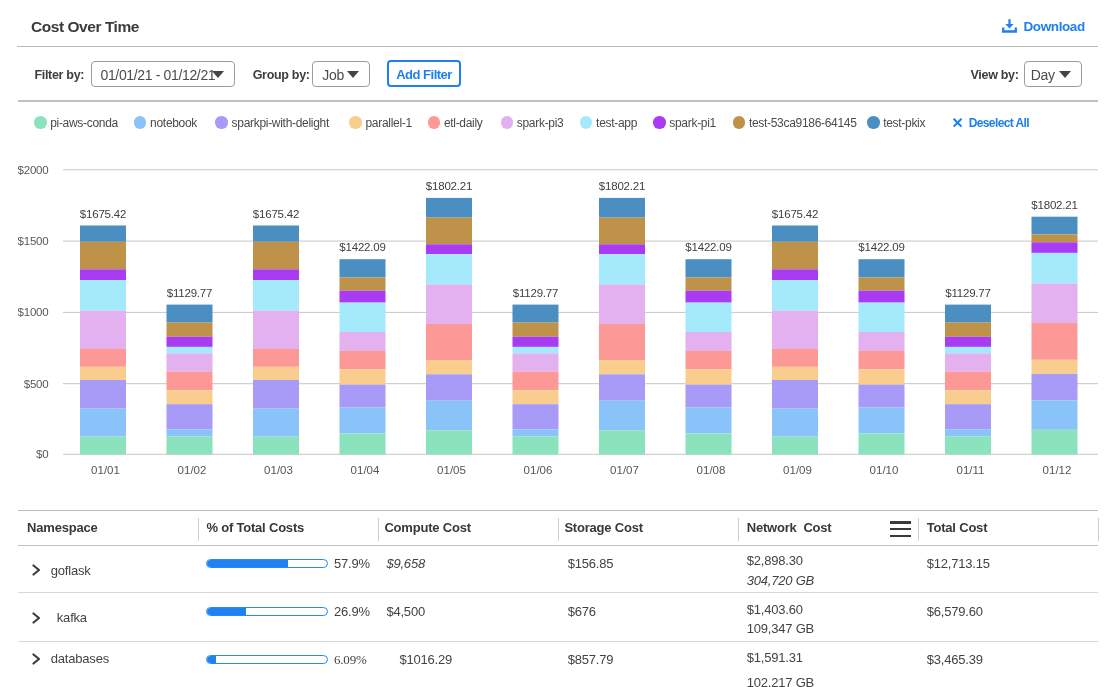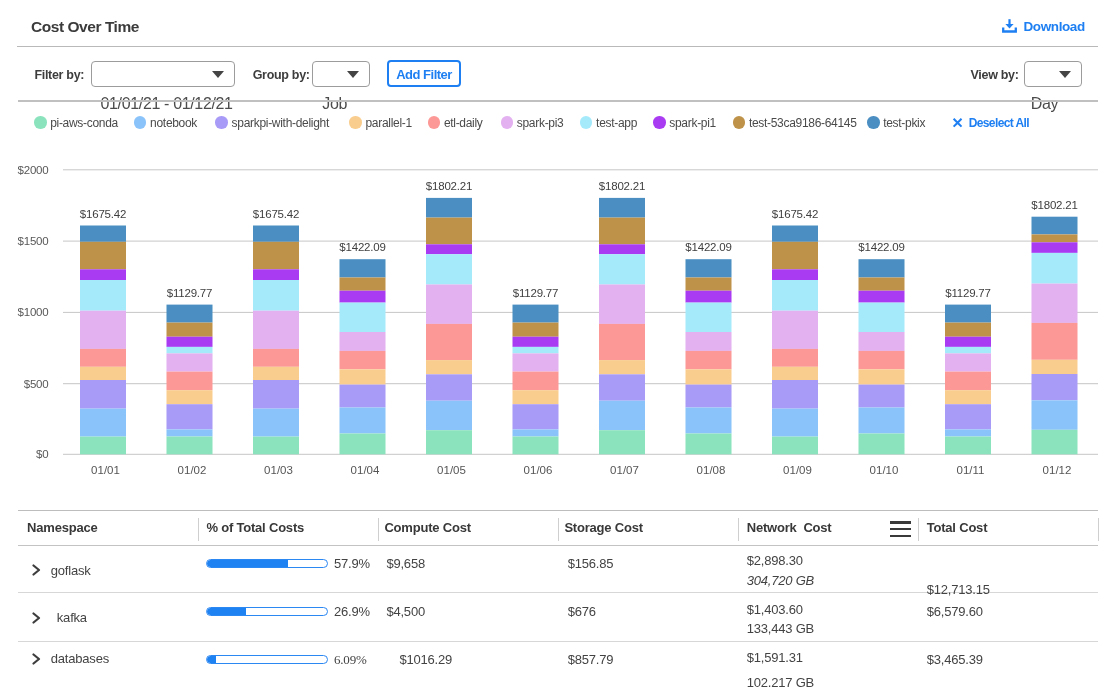--- a/index.html
+++ b/index.html
@@ -5,21 +5,21 @@
 html,body { width:1120px; height:687px; background:#fff; font-family:"Liberation Sans", sans-serif; }
 #root { position:relative; width:1120px; height:687px; overflow:hidden; background:#fff; }
 .hline { position:absolute; left:18px; width:1080px; height:1px; }
 .ldot { position:absolute; top:116px; width:12.5px; height:12.5px; border-radius:50%; }
 .ltxt { position:absolute; top:115.5px; font-size:12px; letter-spacing:-0.3px; color:#4a4a4a; line-height:14px; }
 .ldesel { position:absolute; top:114.5px; color:#1e7ff2; font-size:12px; font-weight:bold; }
 .lx { font-size:14.5px; margin-right:5px; vertical-align:-1px; }
 .ldtext { letter-spacing:-0.6px; }
 .blabel { position:absolute; font-size:12.5px; font-weight:bold; color:#3d3d3d; letter-spacing:-0.3px; }
 .dd { position:absolute; top:60.8px; height:26px; border:1px solid #9c9c9c; border-radius:4px; background:#fff; }
-.ddtxt { position:absolute; font-size:16px; color:#4c4c4c; letter-spacing:-0.35px; top:5px;margin-top:28px; }
+.ddtxt { position:absolute; font-size:14px; color:#4c4c4c; letter-spacing:-0.35px; top:5px; }
 .th { position:absolute; font-size:13px; font-weight:bold; color:#383838; letter-spacing:-0.2px; }
 .cell { position:absolute; font-size:13px; color:#434343; letter-spacing:-0.2px; line-height:19px; }
 </style></head>
 <body>
 <div id="root">
 
 <div style="position:absolute;left:31px;top:18px;font-size:15.5px;font-weight:bold;color:#3b3b3b;letter-spacing:-0.45px">Cost Over Time</div>
 <svg width="15" height="15" viewBox="0 0 15 15" style="position:absolute;left:1001.5px;top:17.5px">
       <rect x="6.4" y="1.2" width="2.2" height="6" fill="#1e7ff2"></rect>
       <polygon points="3.4,5.9 11.6,5.9 7.5,10.6" fill="#1e7ff2"></polygon>
@@ -243,37 +243,37 @@
 <div style="position:absolute;left:890px;top:527.9px;width:20.5px;height:2.6px;background:#3a3a3a"></div>
 <div style="position:absolute;left:890px;top:534.8px;width:20.5px;height:2.6px;background:#3a3a3a"></div>
 <svg width="10" height="12" style="position:absolute;left:30.5px;top:564.2px">
       <polyline points="2.5,1.5 8,6 2.5,10.5" fill="none" stroke="#3d3d3d" stroke-width="2.2" stroke-linecap="round" stroke-linejoin="round"></polyline>
     </svg>
 <div class="cell" style="left:50.8px;top:560.7px;">goflask</div>
 <div style="position:absolute;left:205.8px;top:559.3px;width:122px;height:9px;border:1px solid #2b87f2;border-radius:5.5px;background:#fff;box-sizing:border-box;overflow:hidden">
       <div style="position:absolute;left:0;top:0;height:100%;width:81px;background:#1e82f2;border-radius:4.5px 0 0 4.5px"></div>
     </div>
 <div class="cell" style="left:334px;top:554.3px;">57.9%</div>
-<div class="cell" style="left:386.4px;top:554.0px;">$9,658</div>
+<div class="cell" style="left:386.4px;top:554.0px;font-style:italic;">$9,658</div>
 <div class="cell" style="left:567.7px;top:554.0px;">$156.85</div>
 <div class="cell" style="left:746.7px;top:551.3px;">$2,898.30</div>
 <div class="cell" style="left:746.7px;top:570.5px;font-style:italic;">304,720 GB</div>
-<div class="cell" style="left:926.7px;top:580px;text-align:center;">$12,713.15</div>
+<div class="cell" style="left:926.7px;top:554.0px;text-align:center;">$12,713.15</div>
 <svg width="10" height="12" style="position:absolute;left:30.5px;top:611.6px">
       <polyline points="2.5,1.5 8,6 2.5,10.5" fill="none" stroke="#3d3d3d" stroke-width="2.2" stroke-linecap="round" stroke-linejoin="round"></polyline>
     </svg>
 <div class="cell" style="left:50.8px;top:608.1px;padding-left:6px;">kafka</div>
 <div style="position:absolute;left:205.8px;top:607.0px;width:122px;height:9px;border:1px solid #2b87f2;border-radius:5.5px;background:#fff;box-sizing:border-box;overflow:hidden">
       <div style="position:absolute;left:0;top:0;height:100%;width:39px;background:#1e82f2;border-radius:4.5px 0 0 4.5px"></div>
     </div>
 <div class="cell" style="left:334px;top:602.0px;">26.9%</div>
 <div class="cell" style="left:386.4px;top:601.7px;">$4,500</div>
 <div class="cell" style="left:567.7px;top:601.7px;">$676</div>
 <div class="cell" style="left:746.7px;top:600.1px;">$1,403.60</div>
-<div class="cell" style="left:746.7px;top:619.3px;">133,443 GB</div>
+<div class="cell" style="left:746.7px;top:619.3px;">109,347 GB</div>
 <div class="cell" style="left:926.7px;top:601.7px;">$6,579.60</div>
 <svg width="10" height="12" style="position:absolute;left:30.5px;top:652.7px">
       <polyline points="2.5,1.5 8,6 2.5,10.5" fill="none" stroke="#3d3d3d" stroke-width="2.2" stroke-linecap="round" stroke-linejoin="round"></polyline>
     </svg>
 <div class="cell" style="left:50.8px;top:649.2px;">databases</div>
 <div style="position:absolute;left:205.8px;top:655.1px;width:122px;height:9px;border:1px solid #2b87f2;border-radius:5.5px;background:#fff;box-sizing:border-box;overflow:hidden">
       <div style="position:absolute;left:0;top:0;height:100%;width:9px;background:#1e82f2;border-radius:4.5px 0 0 4.5px"></div>
     </div>
 <div class="cell" style="left:334px;top:650.1px;font-family:Liberation Serif, serif;">6.09%</div>
 <div class="cell" style="left:399.4px;top:650.3px;">$1016.29</div>

